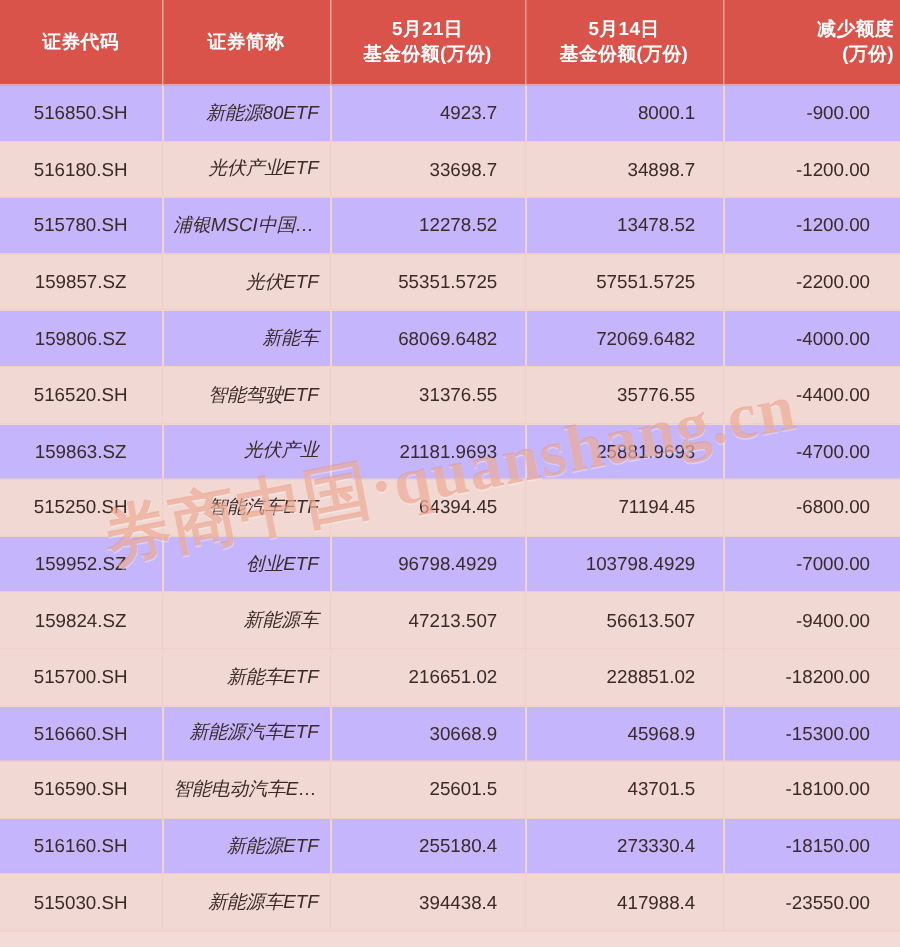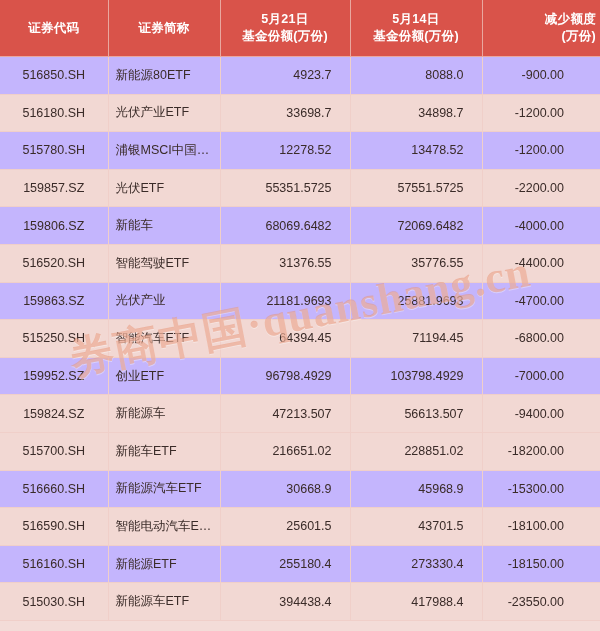--- a/index.html
+++ b/index.html
@@ -58,23 +58,23 @@
     vertical-align: middle;
     white-space: nowrap;
     overflow: hidden;
     text-overflow: ellipsis;
   }
   tbody td:last-child { border-right: none; }
   tbody tr.even td { background: #c4b5fd; }
   tbody tr.odd td { background: #f2d8d3; margin-top: 15px; }
 
   td.col-code { text-align: center; }
-  td.col-name { text-align: left; }
+  td.col-name { text-align: right; font-style: italic; }
   td.col-num  { text-align: right; padding-right: 18px; }
-  td.col-delta { text-align: right; padding-right: 36px; }
+  td.col-delta { text-align: right; padding-right: 20px; }
 
   .watermark {
     position: absolute;
     left: 0;
     top: 0;
     width: 600px;
     height: 631px;
     pointer-events: none;
     display: flex;
     align-items: center;
@@ -126,21 +126,21 @@
           <span class="l1">减少额度</span>
           <span class="l2">(万份)</span>
         </th>
       </tr>
     </thead>
     <tbody id="table-body">
         <tr class="even">
           <td class="col-code">516850.SH</td>
           <td class="col-name">新能源80ETF</td>
           <td class="col-num">4923.7</td>
-          <td class="col-num">8088.0</td>
+          <td class="col-num">8000.1</td>
           <td class="col-delta">-900.00</td>
         </tr>
         <tr class="odd">
           <td class="col-code">516180.SH</td>
           <td class="col-name">光伏产业ETF</td>
           <td class="col-num">33698.7</td>
           <td class="col-num">34898.7</td>
           <td class="col-delta">-1200.00</td>
         </tr>
         <tr class="even">

